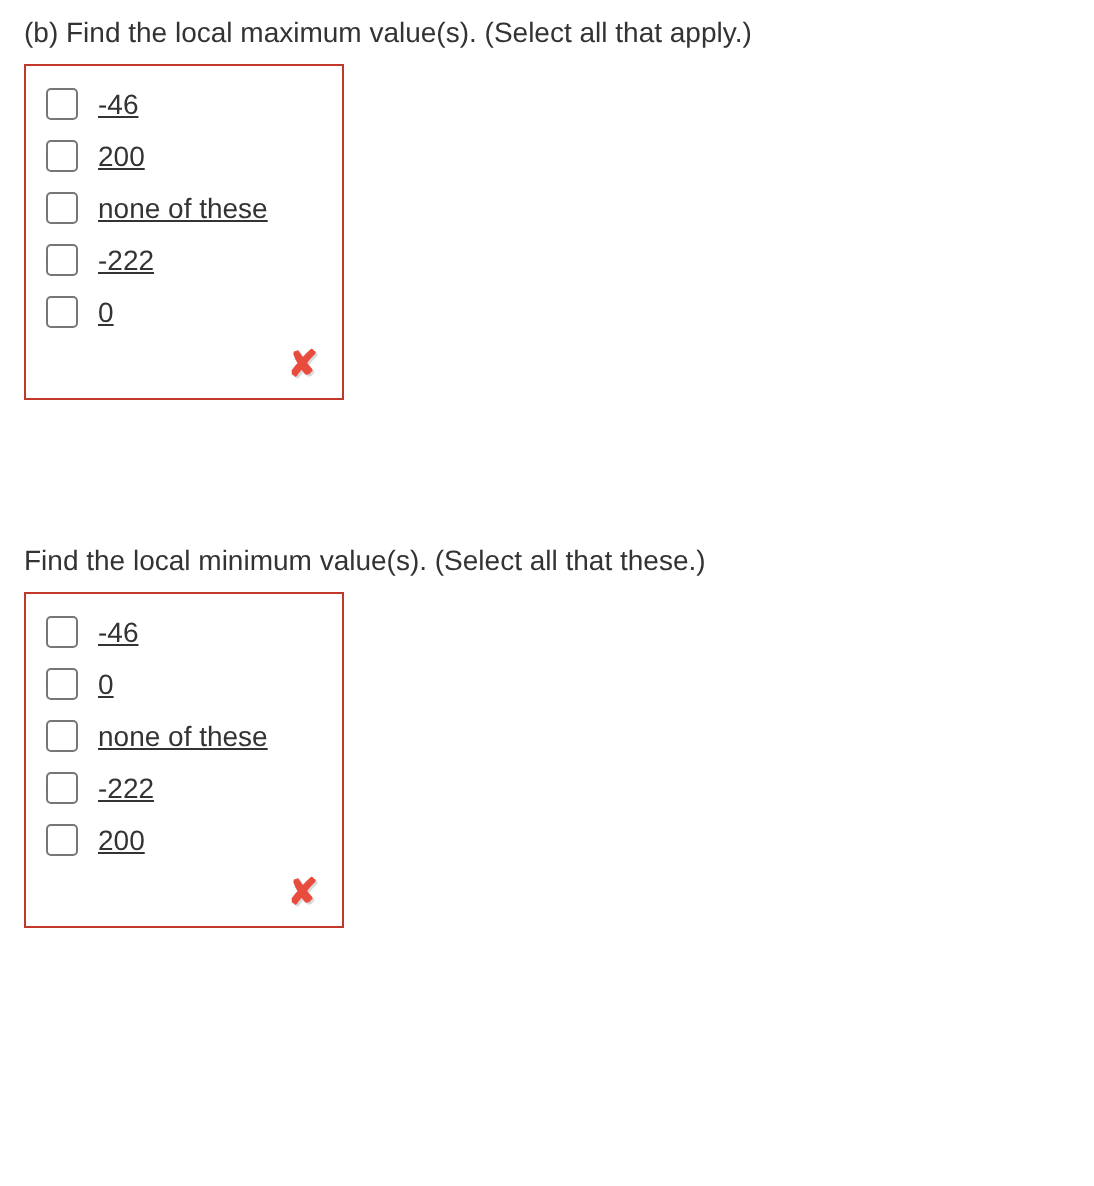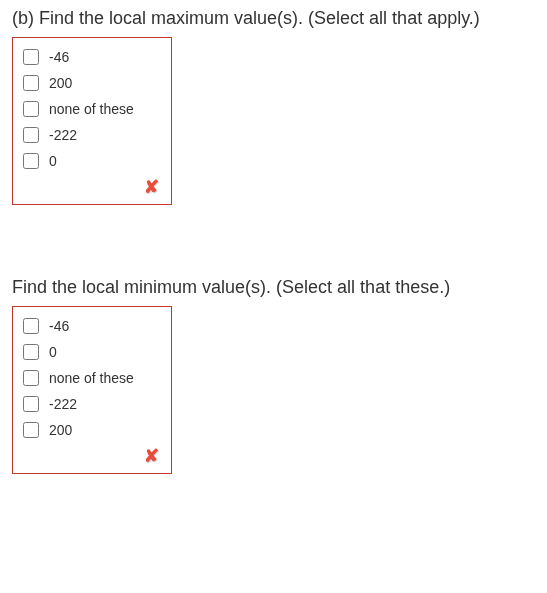--- a/index.html
+++ b/index.html
@@ -11,21 +11,21 @@
       font-family: Verdana, Geneva, sans-serif;
       font-size: 14px;
       color: #333;
       padding: 8px 12px;
       background: #fff;
       width: 547px;
     }
     .question-prompt {
       margin-bottom: 8px;
       color: #333;
-      font-size: 18px;
+      font-size: 14px;
     }
     .answer-box {
       border: 1px solid #c0392b;
       display: inline-block;
       padding: 6px 8px 4px 8px;
       position: relative;
       min-width: 160px;
     }
     .option-row {
       display: flex;
@@ -34,20 +34,21 @@
     }
     .option-row input[type="checkbox"] {
       width: 16px;
       height: 16px;
       margin-right: 10px;
       cursor: pointer;
     }
     .option-label {
       color: #333;
       font-size: 14px;
+      text-decoration: underline;
     }
     .feedback-row {
       text-align: right;
       padding: 2px 4px 2px 0;
     }
     .x-icon {
       display: inline-block;
       font-size: 18px;
       font-weight: bold;
       color: #e74c3c;

